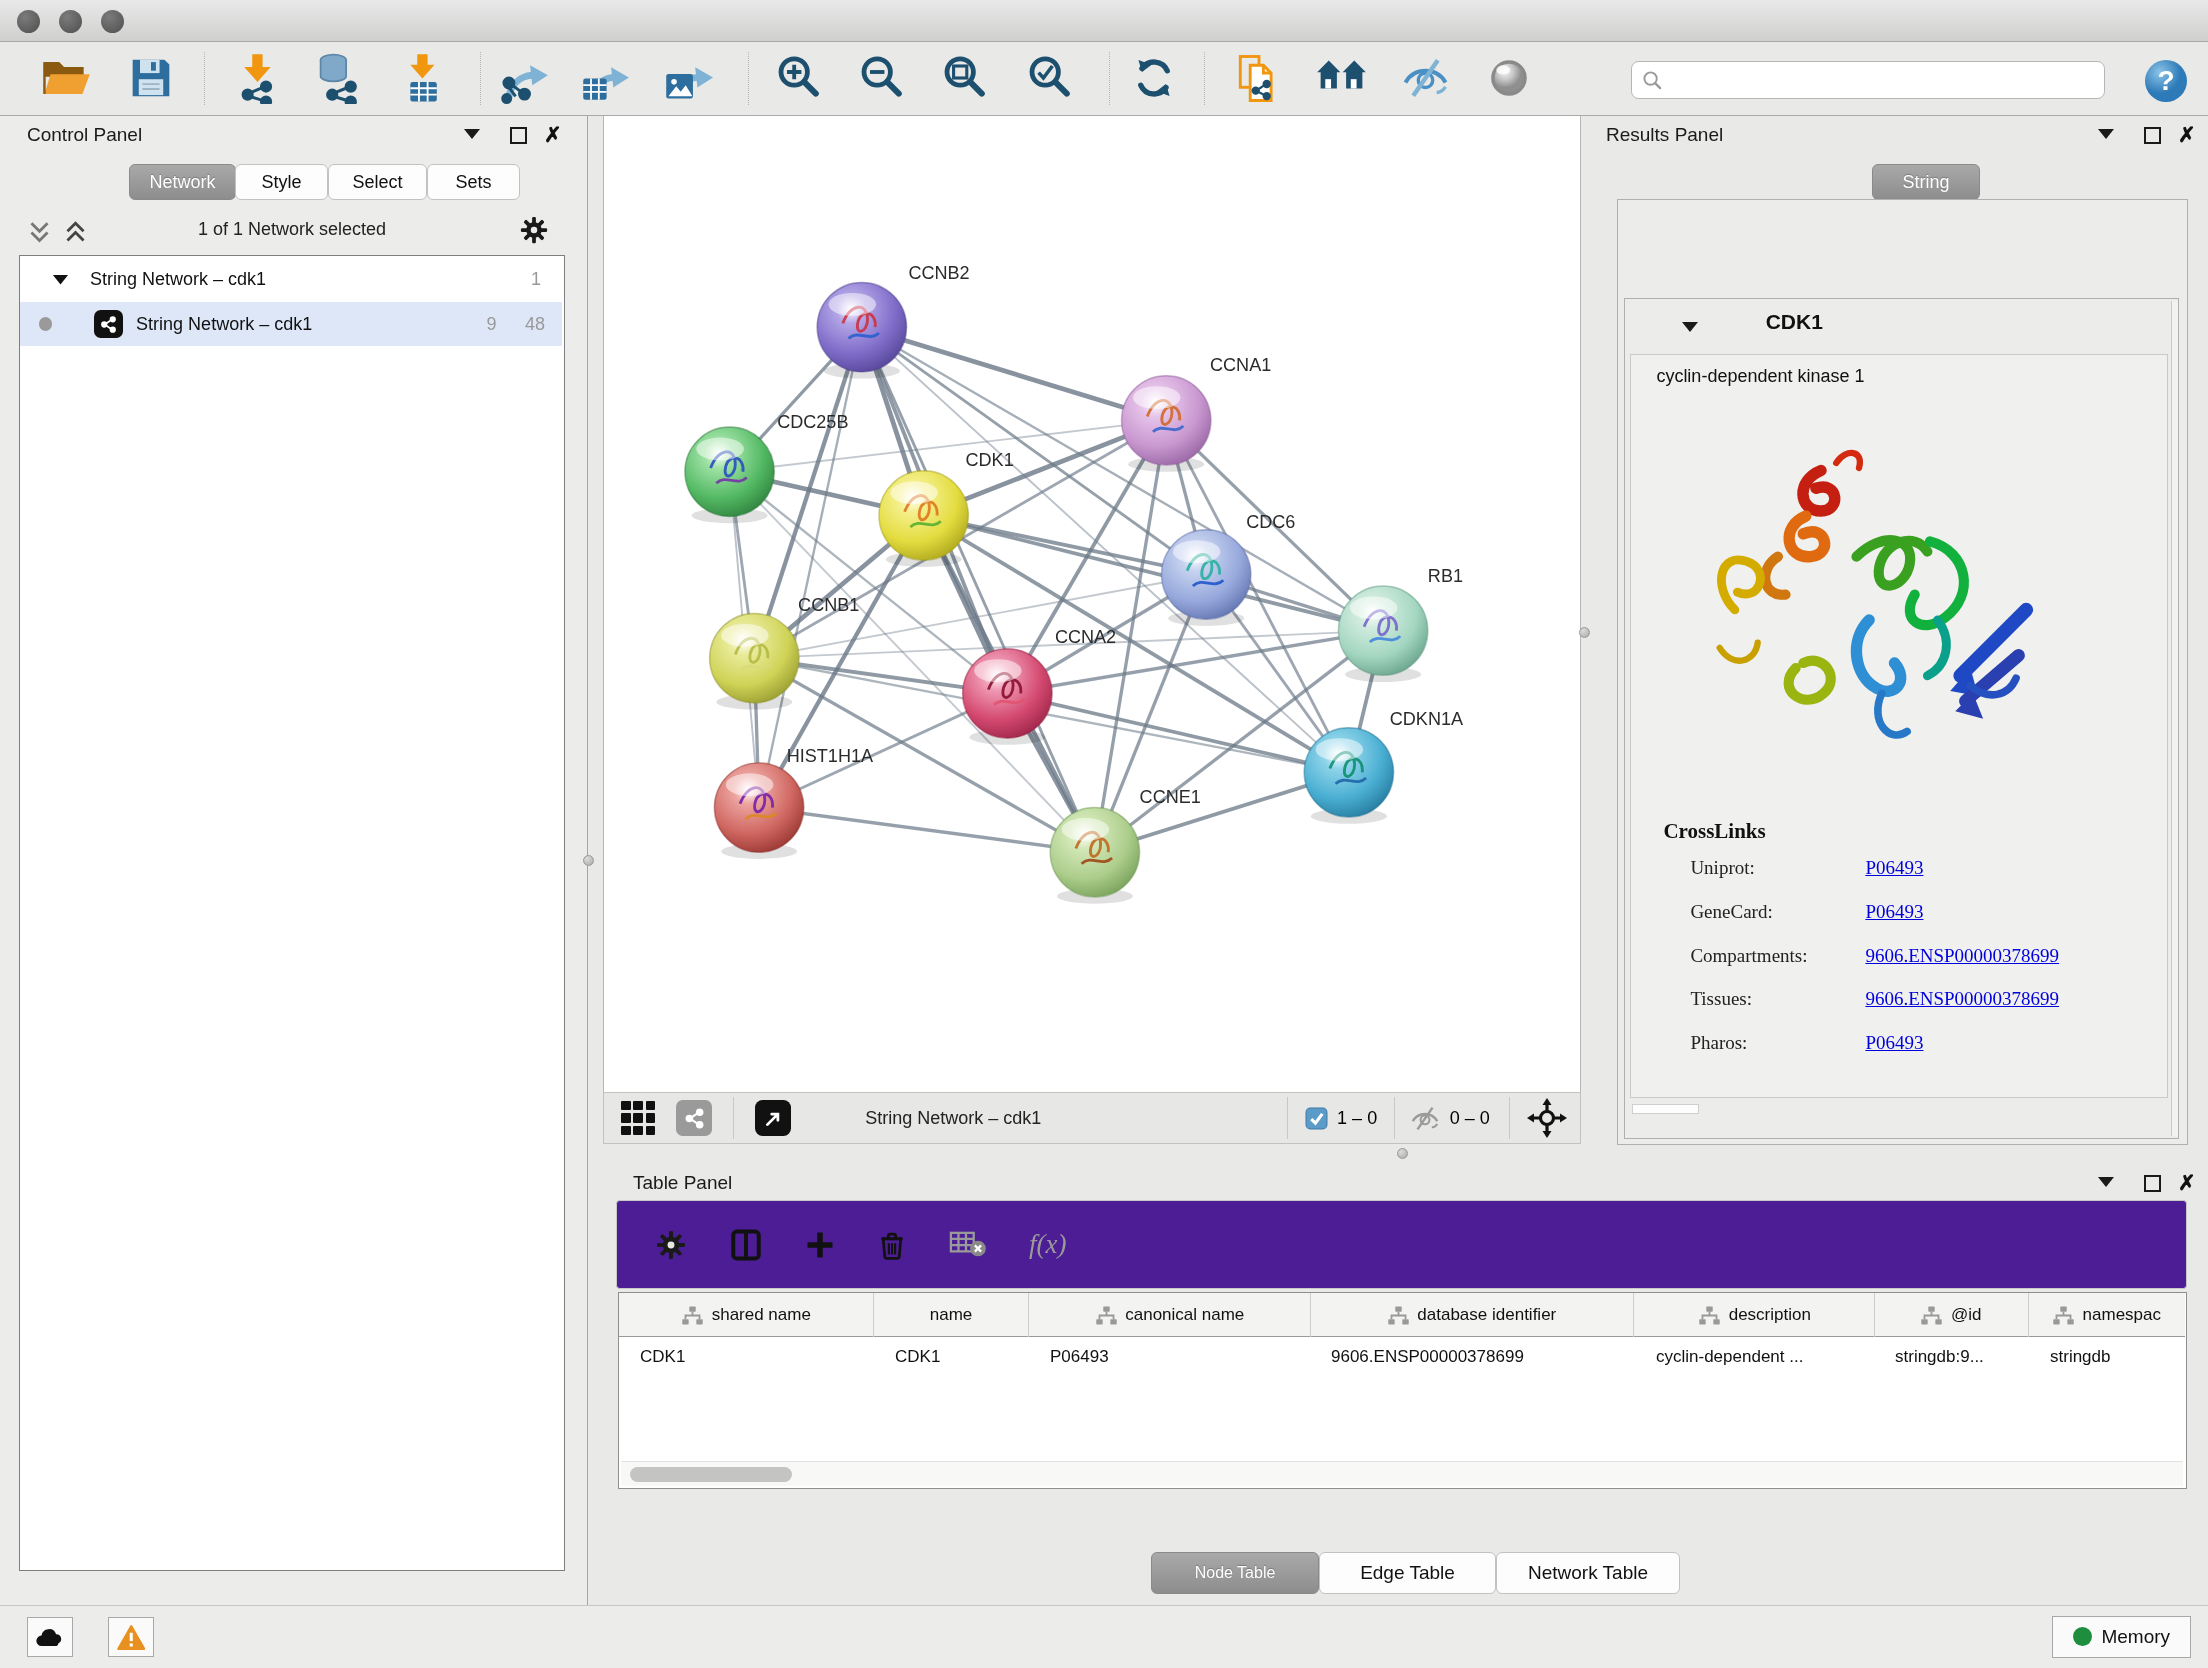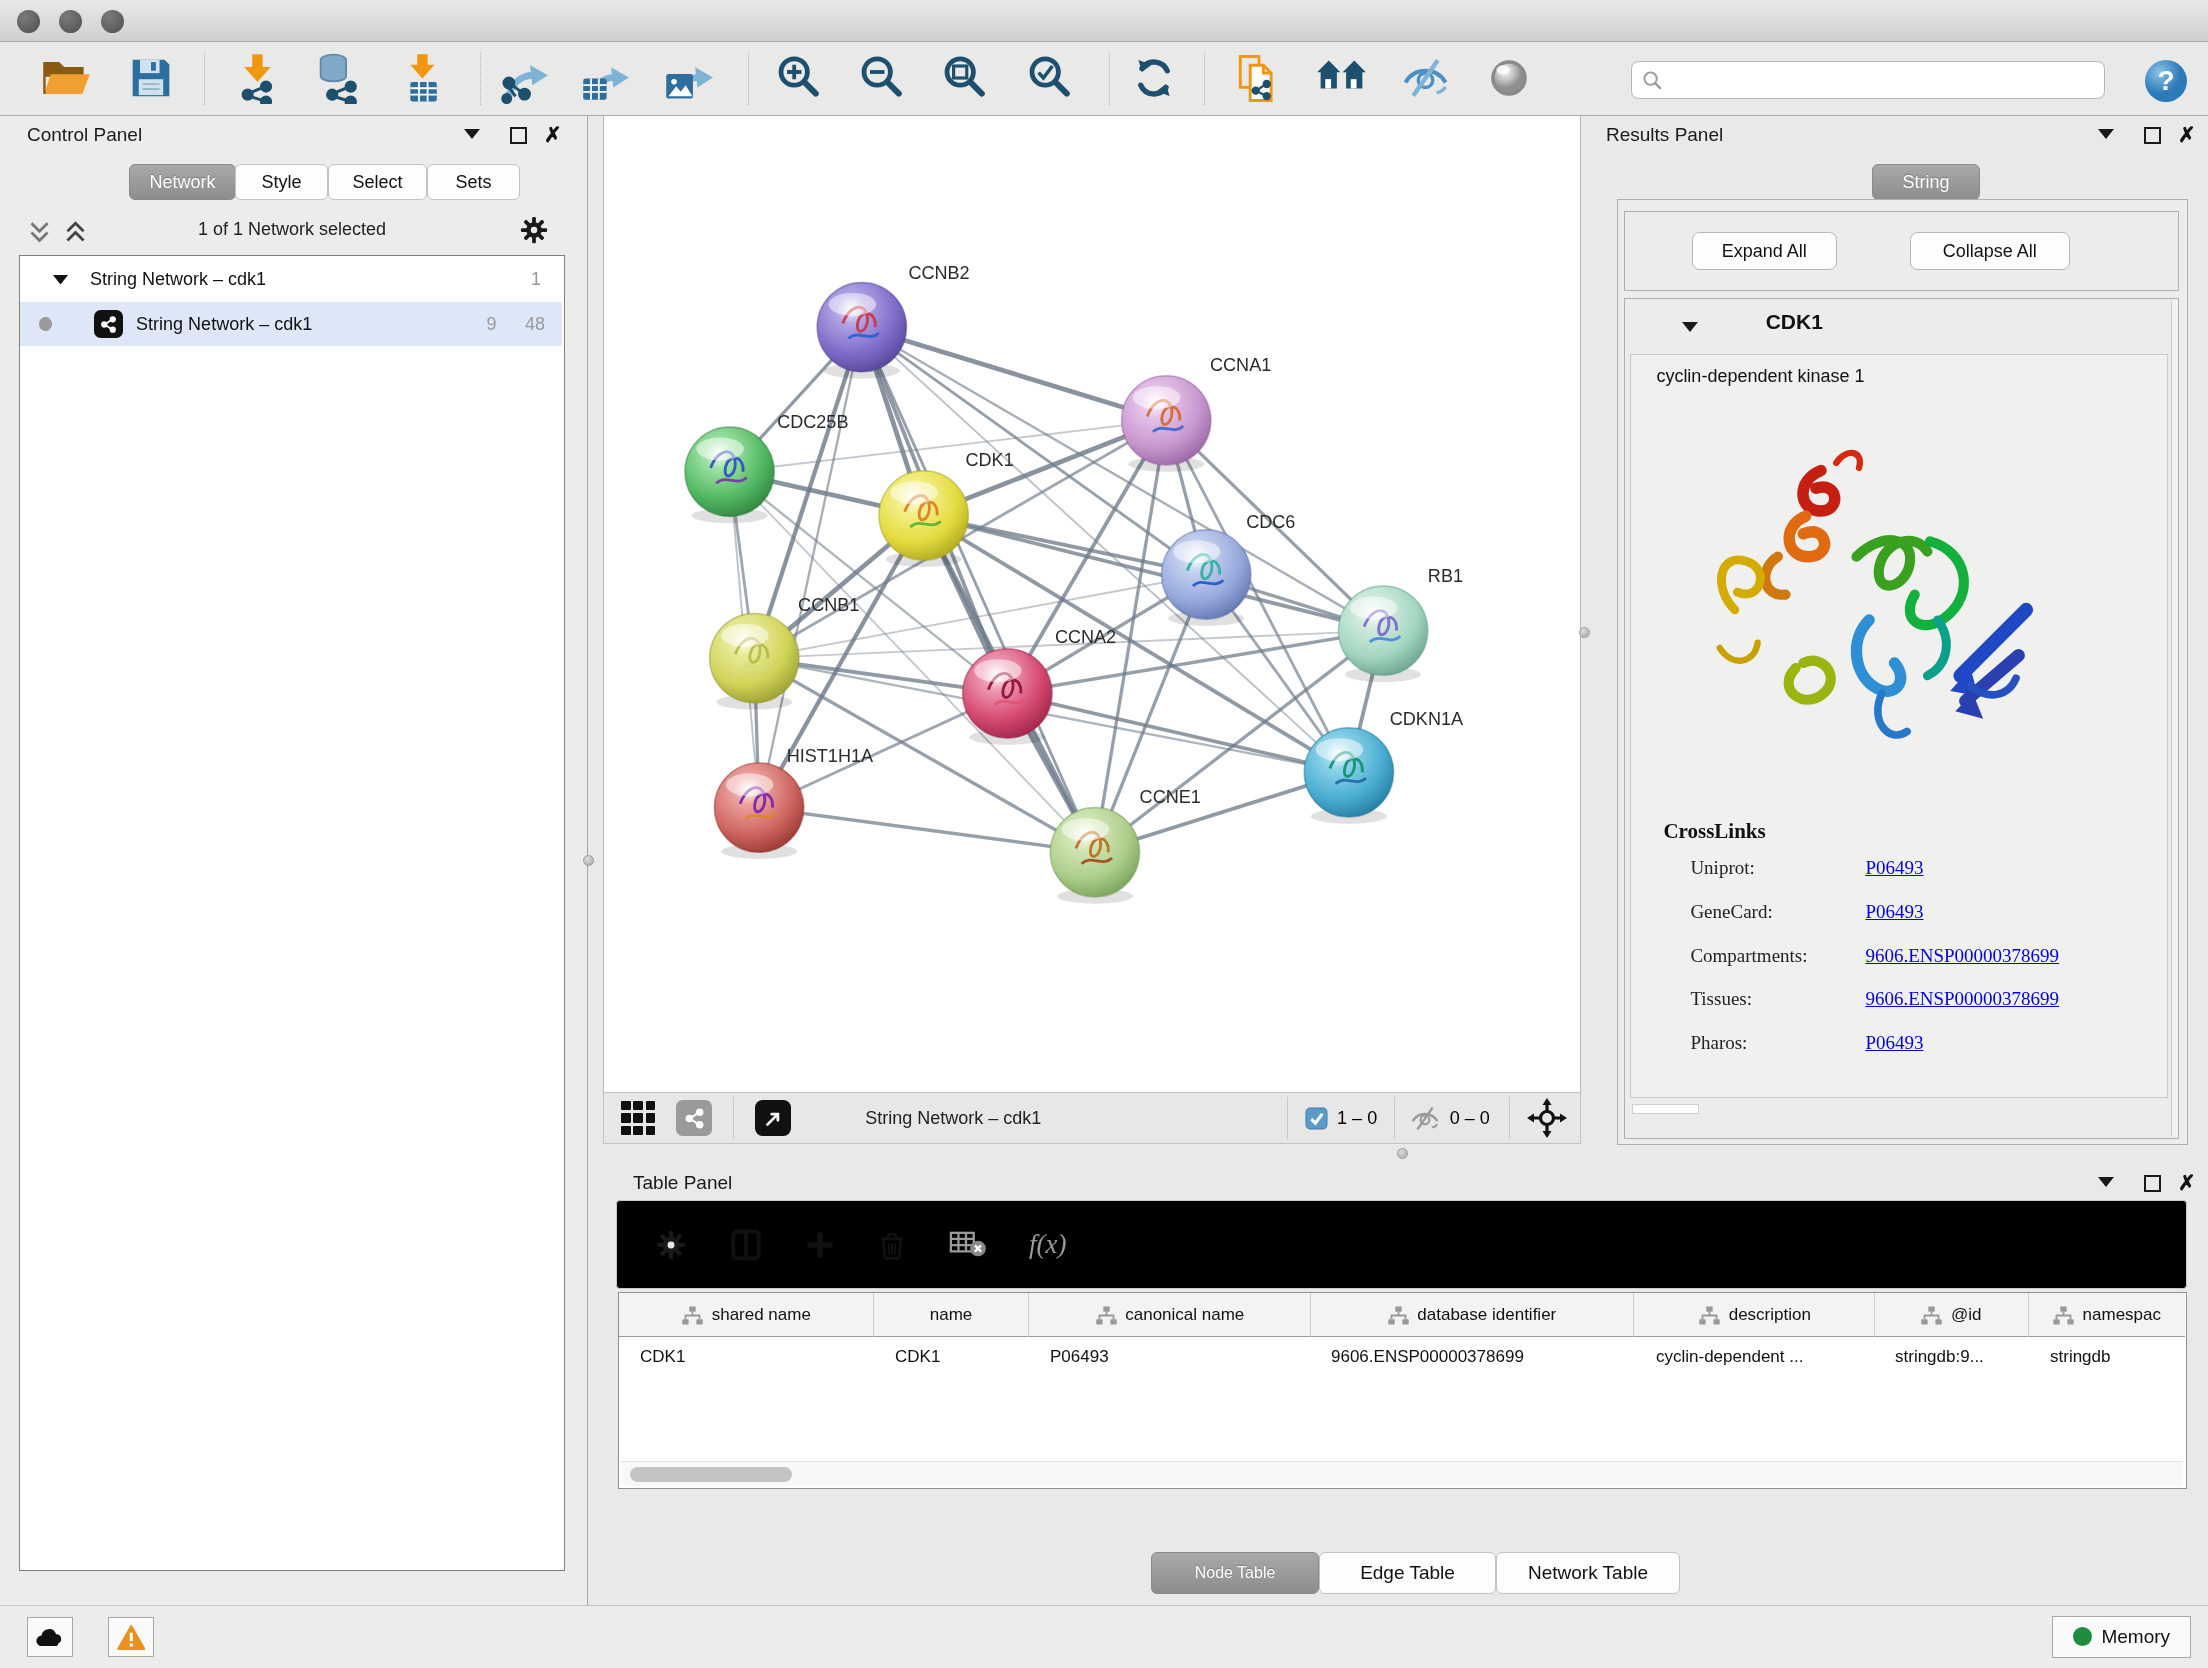--- a/index.html
+++ b/index.html
@@ -54,21 +54,21 @@
   .split-dot { width:11.4px; height:11.4px; border-radius:50%; background:radial-gradient(circle at 35% 30%, #dcdcda, #a8a8a6); border:1px solid #9a9a98; }
 
   
   .rbox { border:1px solid #b0b0ae; background:#ececea; }
   .btn { background:#fdfdfd; border:1px solid #b5b5b5; border-radius:7.6px; display:flex; align-items:center;
     justify-content:center; font-size:18px; color:#111; }
   .serif { font-family:"Liberation Serif", serif; }
   a.xlink { color:#0000dd; text-decoration:underline; font-family:"Liberation Serif", serif; font-size:19px; }
 
   
-  .tp-toolbar { left:616px; top:1200px; width:1571px; height:89px; background:#000000; border:1px solid #c9c9c7;
+  .tp-toolbar { left:616px; top:1200px; width:1571px; height:89px; background:#4c1d95; border:1px solid #c9c9c7;
     border-radius:3.8px; display:flex; align-items:center; gap:42px; padding-left:38px; }
   .datatable { left:618px; top:1292px; width:1569px; height:197px; background:#fff; border:1.9px solid #8f8f8f; }
   .th-row { position:absolute; left:0; top:0; height:44px; width:1566px; background:#f3f3f1; border-bottom:1px solid #9a9a98; }
   .th-cell { position:absolute; top:0; height:44px; display:flex; align-items:center; justify-content:center; gap:7.6px;
     font-size:17px; color:#111; border-right:1px solid #cdcdcb; }
   .td-cell { position:absolute; top:44px; height:40px; display:flex; align-items:center; font-size:17px; color:#111; padding-left:21px; }
   .hscroll { position:absolute; left:1.9px; bottom:1.9px; width:1562px; height:25px; background:#f8f8f6; border-top:1px solid #e2e2e0; }
   .hthumb { position:absolute; left:9.5px; top:4.8px; width:162px; height:15px; border-radius:7.6px; background:#c4c4c2; }
 
   
@@ -689,24 +689,20 @@
 
 <div class="abs" style="left:1581px; top:116px; width:628px; height:1048px">
   <div class="abs panel-title" style="left:25px; top:7.6px">Results Panel</div>
   <div class="abs tri-down" style="left:517px; top:13.3px"></div>
   <div class="abs sq-btn" style="left:563px; top:10.5px"></div>
   <div class="abs x-btn" style="left:597px; top:9.5px">✗</div>
 
   <div class="abs tab sel" style="left:267px; top:48px; width:108px">String</div>
 
   <div class="abs rbox" style="left:36px; top:83px; width:571px; height:946px; border-width:1.9px">
-    <div class="abs rbox" style="left:5.7px; top:11.4px; width:555px; height:80px">
-      <div class="abs btn" style="left:67px; top:20px; width:145px; height:38px">Expand All</div>
-      <div class="abs btn" style="left:285px; top:20px; width:160px; height:38px">Collapse All</div>
-    </div>
 
     <div class="abs rbox" style="left:5.7px; top:98px; width:555px; height:841px">
       <div class="abs tri-down" style="left:57px; top:23px"></div>
       <div class="abs" style="left:141px; top:11.4px; font-size:21px; font-weight:bold; color:#111">CDK1</div>
 
       <div class="abs" style="left:5.7px; top:55px; width:538px; height:744px; background:#f0f0ee; border:1px solid #c9c9c7">
         <div class="abs" style="left:25px; top:11.4px; font-size:18px; color:#111">cyclin-dependent kinase 1</div>
 
         <div class="abs" style="left:38px; top:63px">
           <svg width="380" height="371" viewBox="0 0 300 290" fill="none" stroke-linecap="round">

